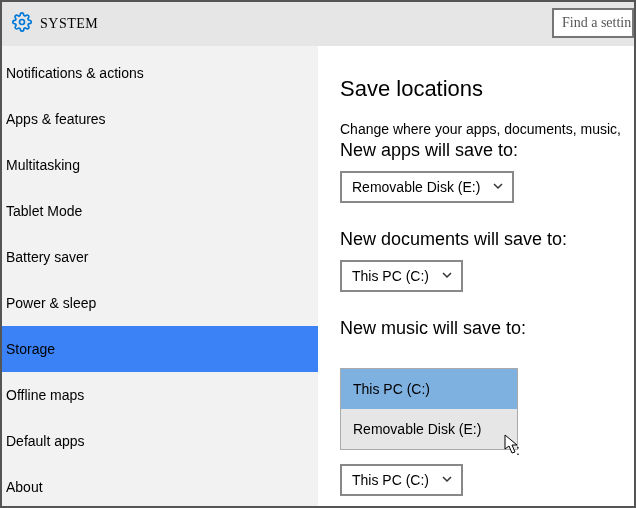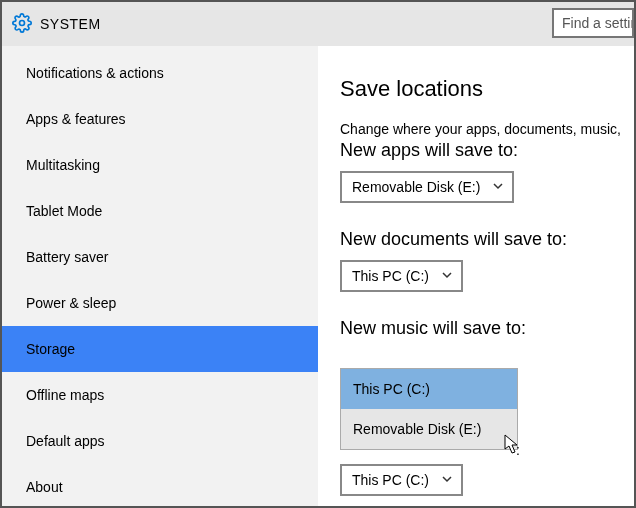--- a/index.html
+++ b/index.html
@@ -13,20 +13,21 @@
       overflow: hidden;
       border: 2px solid #555;
     }
     .header {
       height: 44px;
       background: #e6e6e6;
       display: flex;
       align-items: center;
       padding: 0 10px;
       position: relative;
+      font-family: Liberation Serif, serif;
     }
     .header-icon { margin-right: 8px; }
     .header-title { font-size: 14px; font-weight: 400; letter-spacing: 0.5px; }
     .search-box {
       position: absolute;
       right: 0;
       top: 6px;
       width: 82px;
       height: 30px;
       border: 2px solid #767676;
@@ -45,21 +46,21 @@
     }
     .sidebar {
       width: 316px;
       background: #f2f2f2;
       overflow: hidden;
     }
     .sidebar-item {
       height: 46px;
       display: flex;
       align-items: center;
-      padding-left: 24px;
+      padding-left: 4px;
       font-size: 14px;
       color: #000;
       cursor: pointer;
     }
     .sidebar-item.selected {
       background: #3b82f6;
       text-align: right;
     }
     .content {
       flex: 1;

